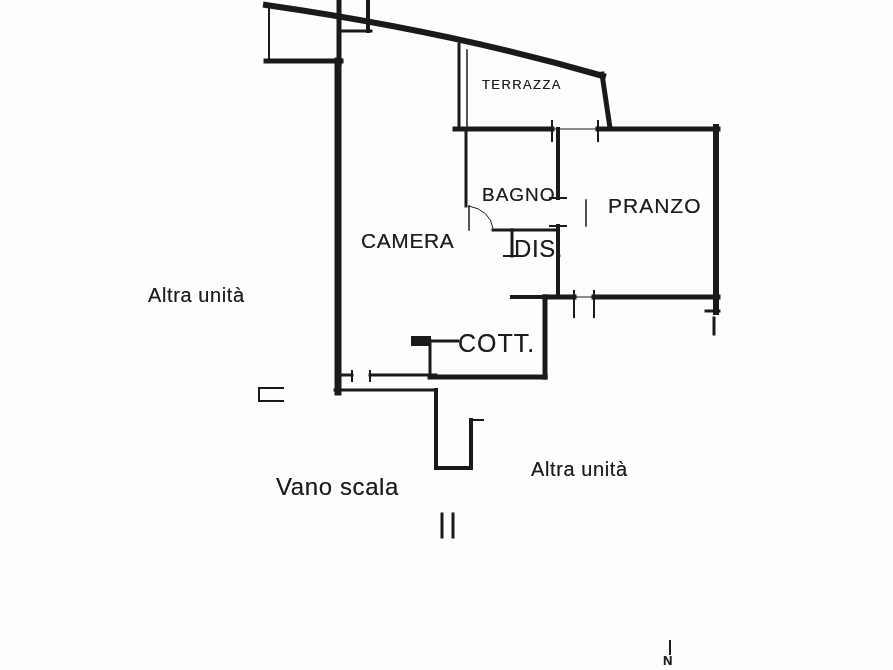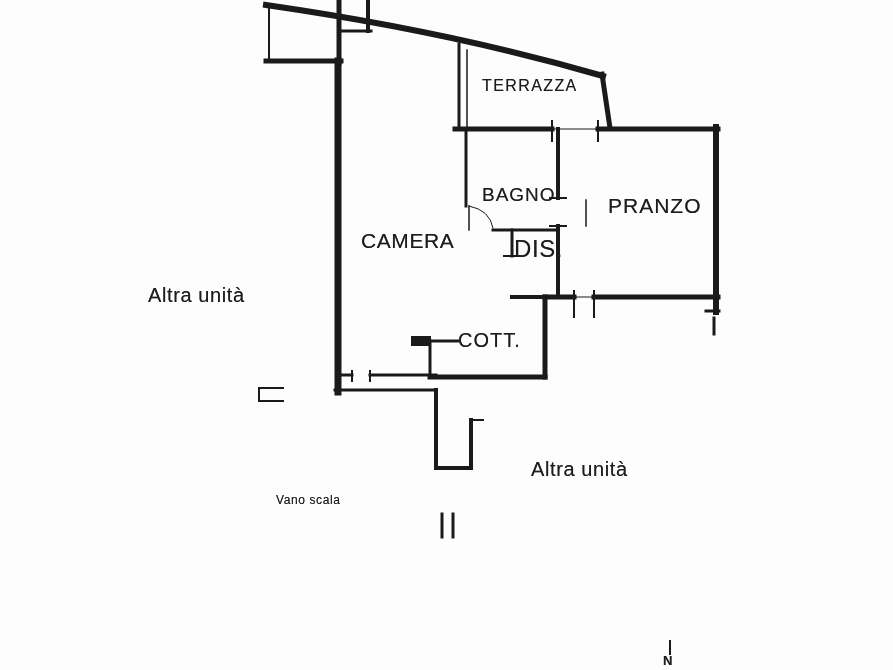--- a/index.html
+++ b/index.html
@@ -26,29 +26,29 @@
     position: absolute;
     color: #1d1d1d;
     white-space: nowrap;
     text-shadow: 0 0 0.6px rgba(30,30,30,0.65);
     letter-spacing: 0.6px;
   }
   .room {
     text-transform: none;
     font-size: 20px;
   }
-  .lbl-terrazza   { left: 482px; top: 77px;  font-size: 16px; letter-spacing: 1.4px; }
+  .lbl-terrazza   { left: 482px; top: 77px;  font-size: 13px; letter-spacing: 1.4px; }
   .lbl-bagno      { left: 482px; top: 184px; font-size: 19px; letter-spacing: 1px; }
   .lbl-camera     { left: 608px; top: 194px; font-size: 21px; letter-spacing: 1px; }
   .lbl-soggiorno  { left: 361px; top: 228px; font-size: 21px; line-height: 25px; letter-spacing: 0.6px; }
   .lbl-dis        { left: 514px; top: 235px; font-size: 24px; }
-  .lbl-cott       { left: 458px; top: 329px; font-size: 20px; letter-spacing: 1px; }
+  .lbl-cott       { left: 458px; top: 329px; font-size: 25px; letter-spacing: 1px; }
   .lbl-altra-left { left: 148px; top: 284px; font-size: 20px; }
   .lbl-altra-right{ left: 531px; top: 458px; font-size: 20px; }
-  .lbl-vano       { left: 276px; top: 493px; font-size: 12px; }
+  .lbl-vano       { left: 276px; top: 473px; font-size: 24px; }
   .lbl-north      { left: 663px; top: 653px; font-size: 13px; font-weight: bold; }
 </style>
 </head>
 <body>
 
 <div class="canvas">
 
   <svg class="plan-svg" viewBox="0 0 893 670" xmlns="http://www.w3.org/2000/svg">
     <g stroke="#1a1a1a" fill="none" stroke-linecap="square">
 

